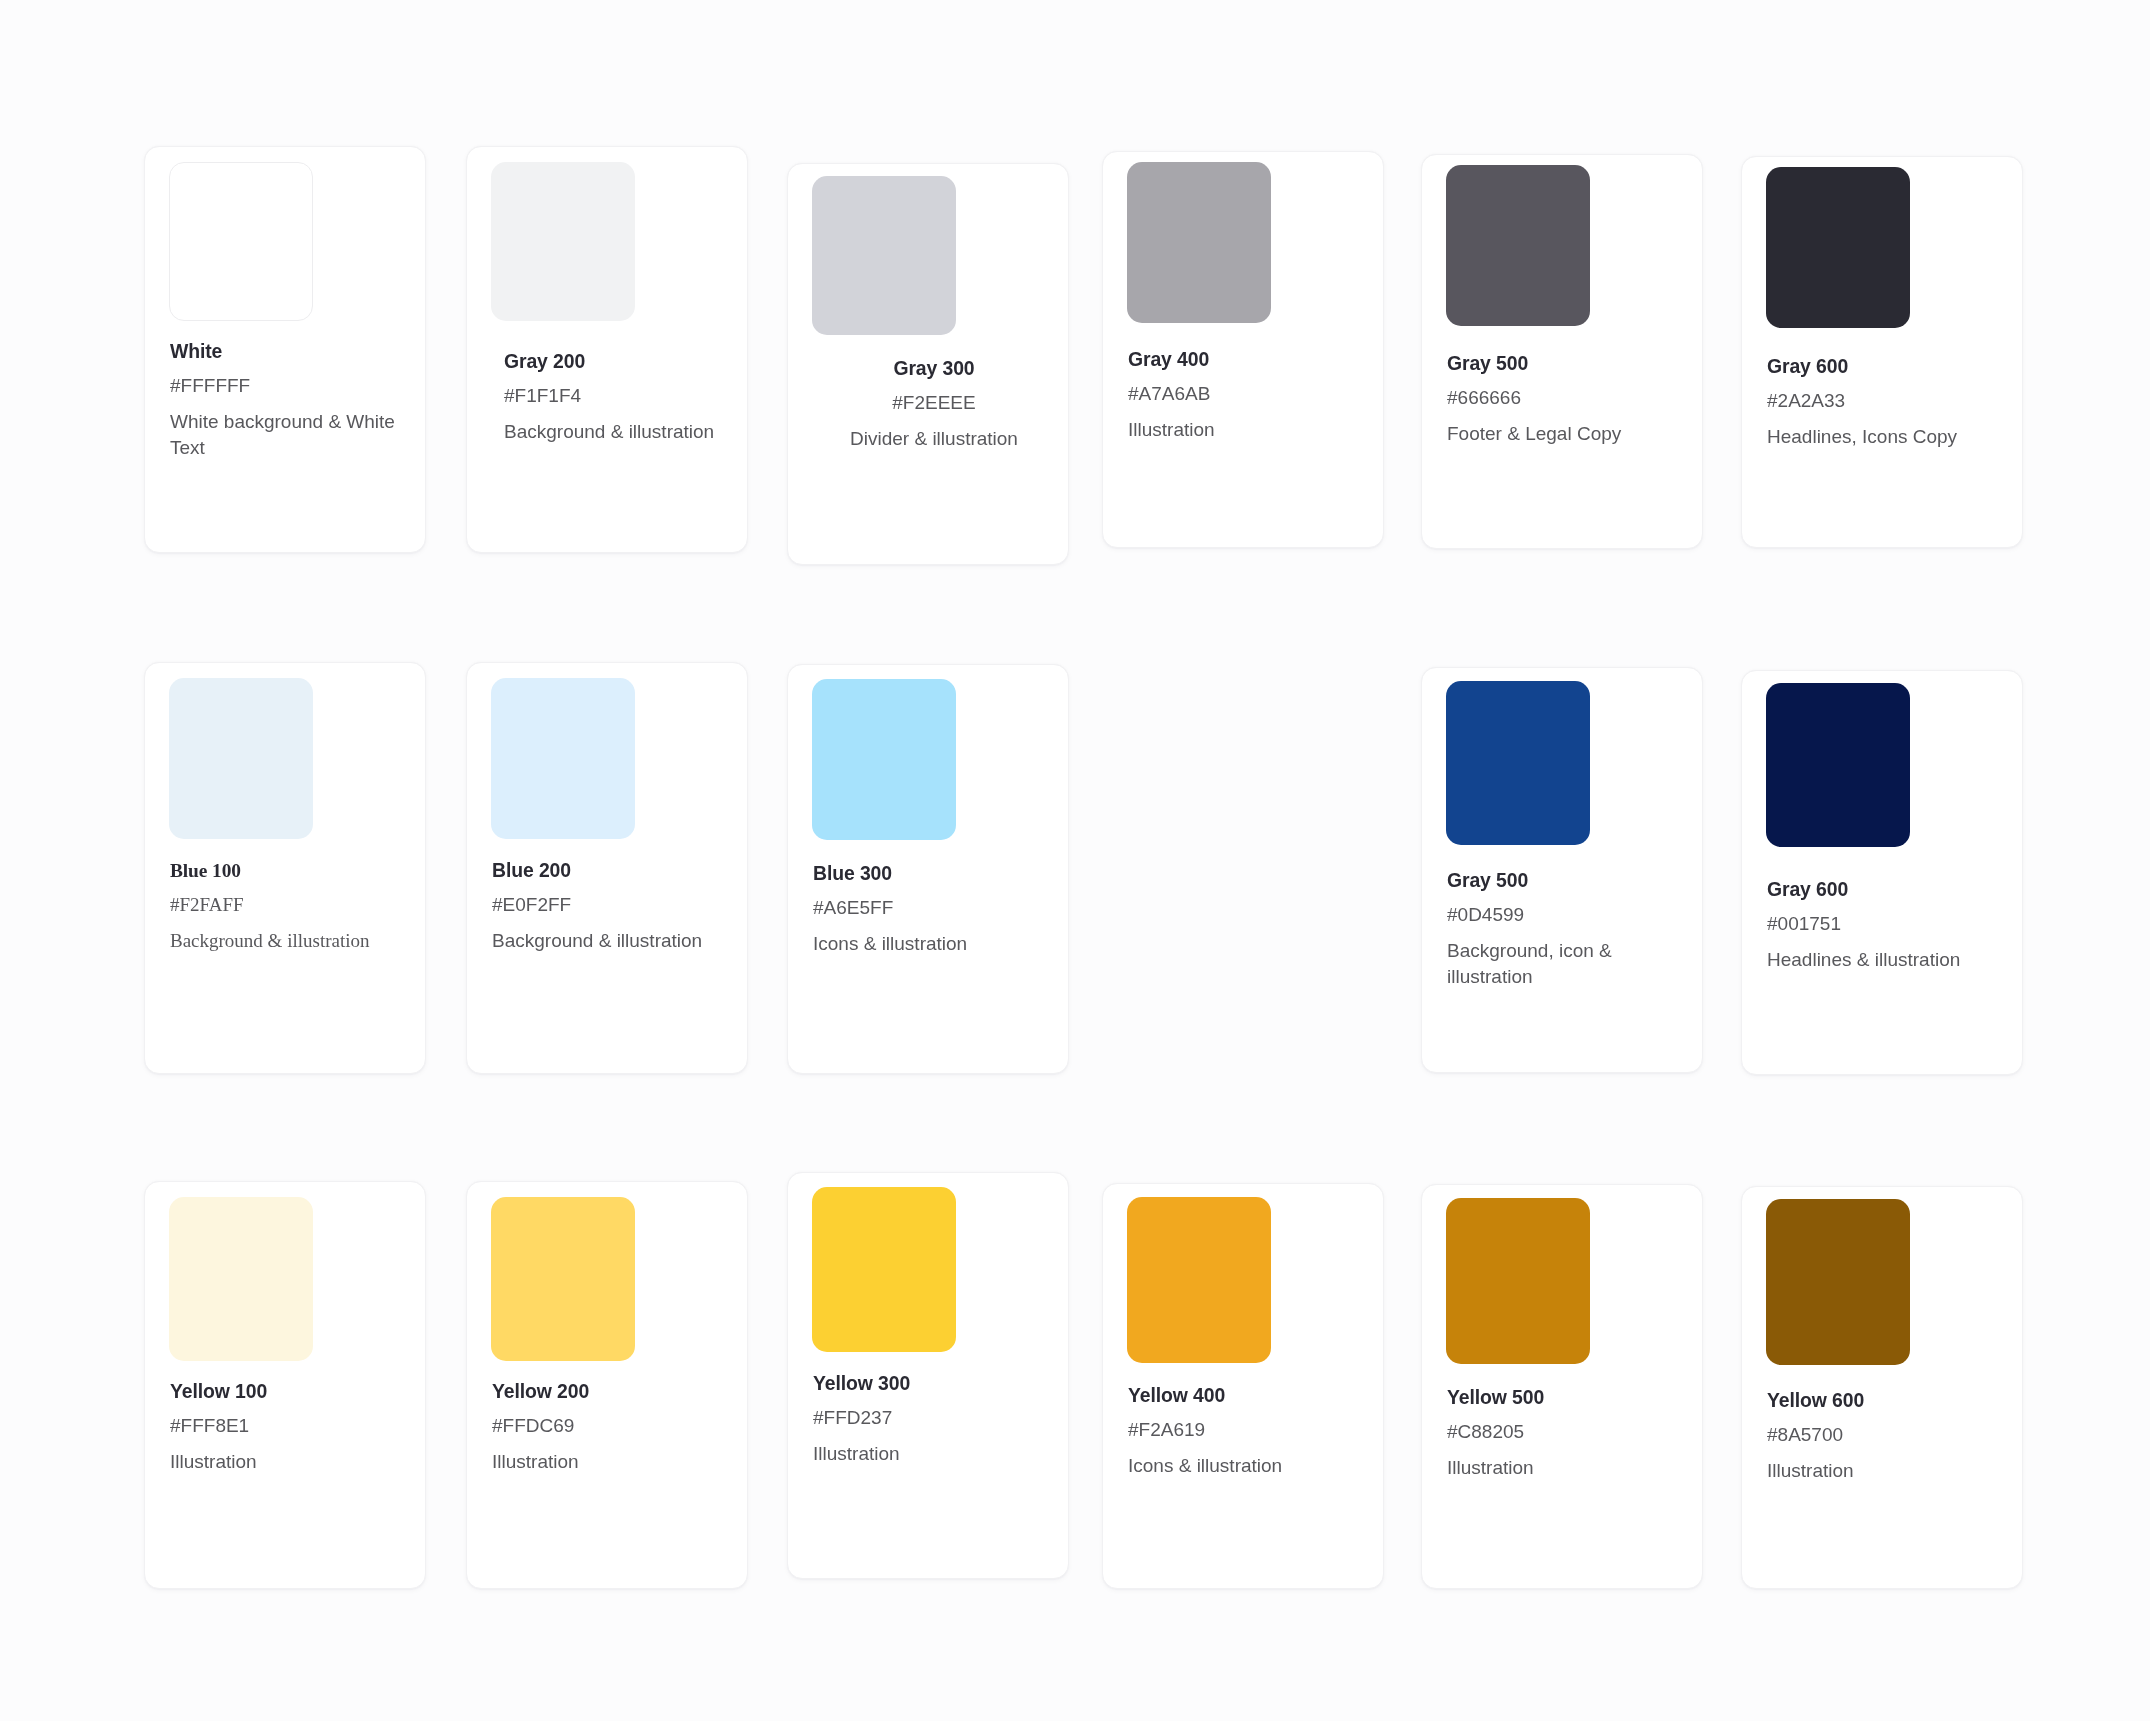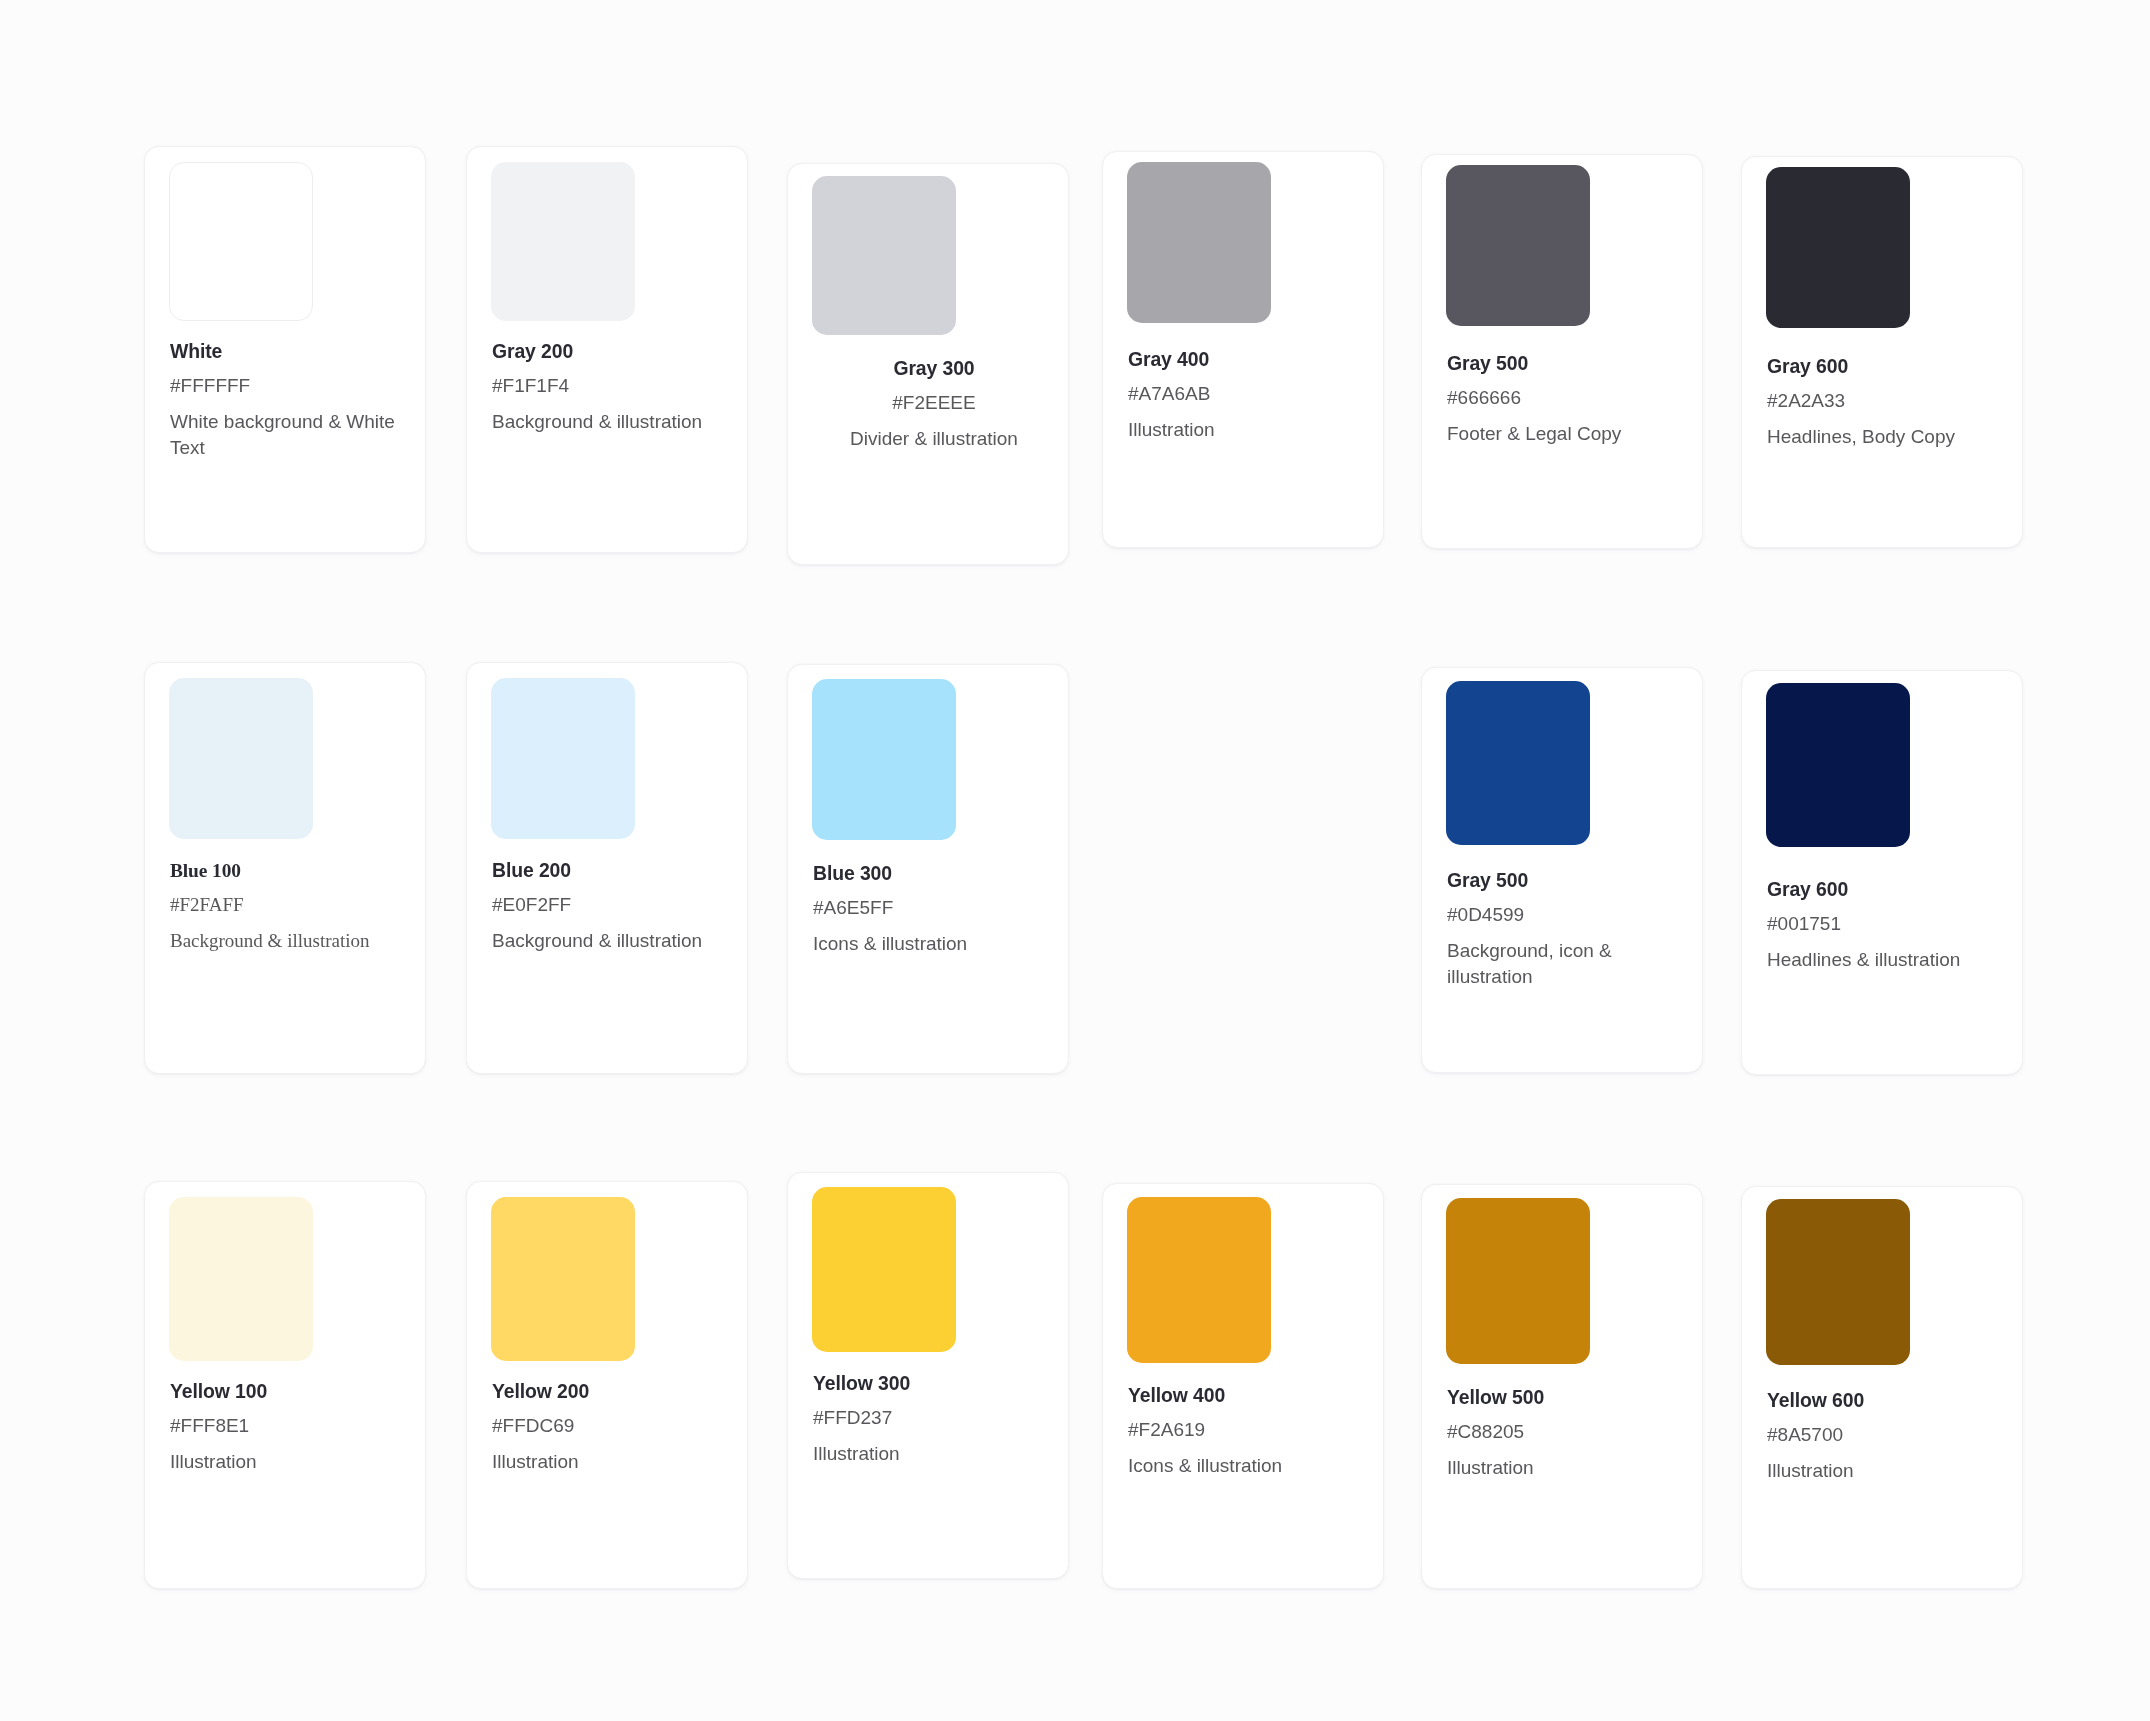--- a/index.html
+++ b/index.html
@@ -106,21 +106,21 @@
       <div class="swatch-card col-0" style="top: 12.4px; height: 407px;">
         <div class="color-chip chip-outline" style="top: 15px; height: 159px; background: rgb(255, 255, 255);"></div>
         <div class="card-text" style="top: 195px;">
           <div class="color-name">White</div>
           <div class="color-hex">#FFFFFF</div>
           <div class="color-usage">White background &amp; White Text</div>
         </div>
       </div>
       <div class="swatch-card col-1" style="top: 12.4px; height: 407px;">
         <div class="color-chip" style="top: 15px; height: 159px; background: rgb(241, 242, 243);"></div>
-        <div class="card-text" style="top: 195px;">
+        <div class="card-text" style="top: 205px; margin-left: 12px;">
           <div class="color-name">Gray 200</div>
           <div class="color-hex">#F1F1F4</div>
           <div class="color-usage">Background &amp; illustration</div>
         </div>
       </div>
       <div class="swatch-card col-2" style="top: 29px; height: 402px; text-align: center;">
         <div class="color-chip" style="top: 12.4px; height: 159px; background: rgb(210, 211, 217);"></div>
         <div class="card-text" style="top: 195px;">
           <div class="color-name">Gray 300</div>
           <div class="color-hex">#F2EEEE</div>
@@ -141,21 +141,21 @@
           <div class="color-name">Gray 500</div>
           <div class="color-hex">#666666</div>
           <div class="color-usage">Footer &amp; Legal Copy</div>
         </div>
       </div>
       <div class="swatch-card col-5" style="top: 22.3px; height: 392px;">
         <div class="color-chip" style="top: 10px; height: 161px; background: rgb(42, 42, 51);"></div>
         <div class="card-text" style="top: 200px;">
           <div class="color-name">Gray 600</div>
           <div class="color-hex">#2A2A33</div>
-          <div class="color-usage">Headlines, Body Copy</div>
+          <div class="color-usage">Headlines, Icons Copy</div>
         </div>
       </div>
     </div>
     <div class="palette-row row-1">
       <div class="swatch-card col-0" style="top: 12.4px; height: 412px; font-family: Liberation Serif, serif;">
         <div class="color-chip" style="top: 15px; height: 161px; background: rgb(231, 241, 248);"></div>
         <div class="card-text" style="top: 198px;">
           <div class="color-name">Blue 100</div>
           <div class="color-hex">#F2FAFF</div>
           <div class="color-usage">Background &amp; illustration</div>

